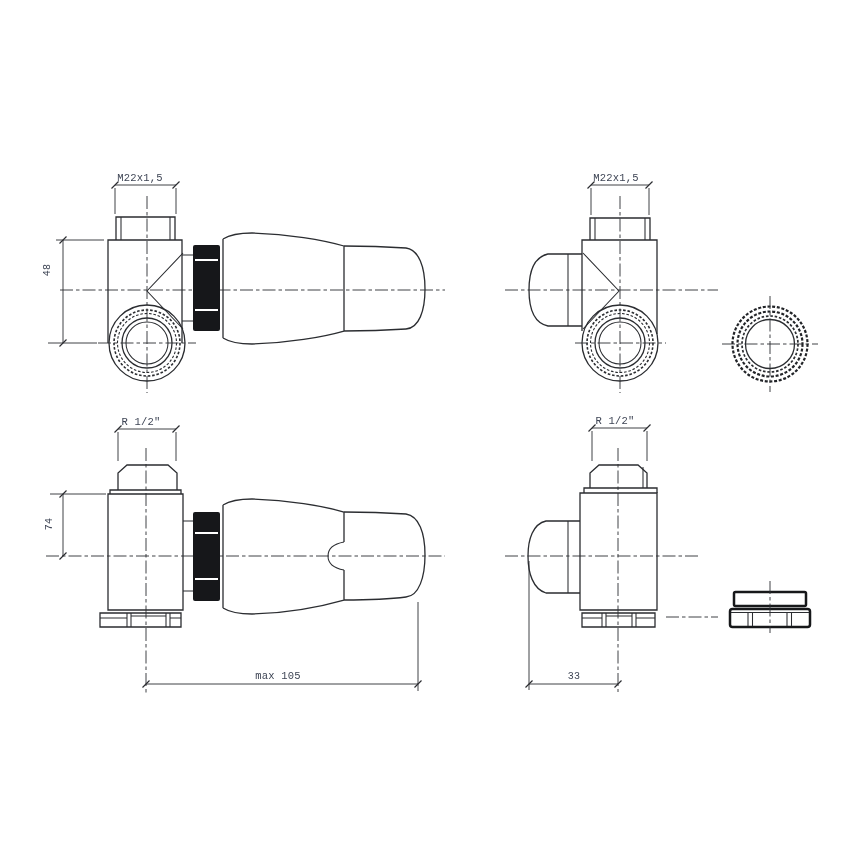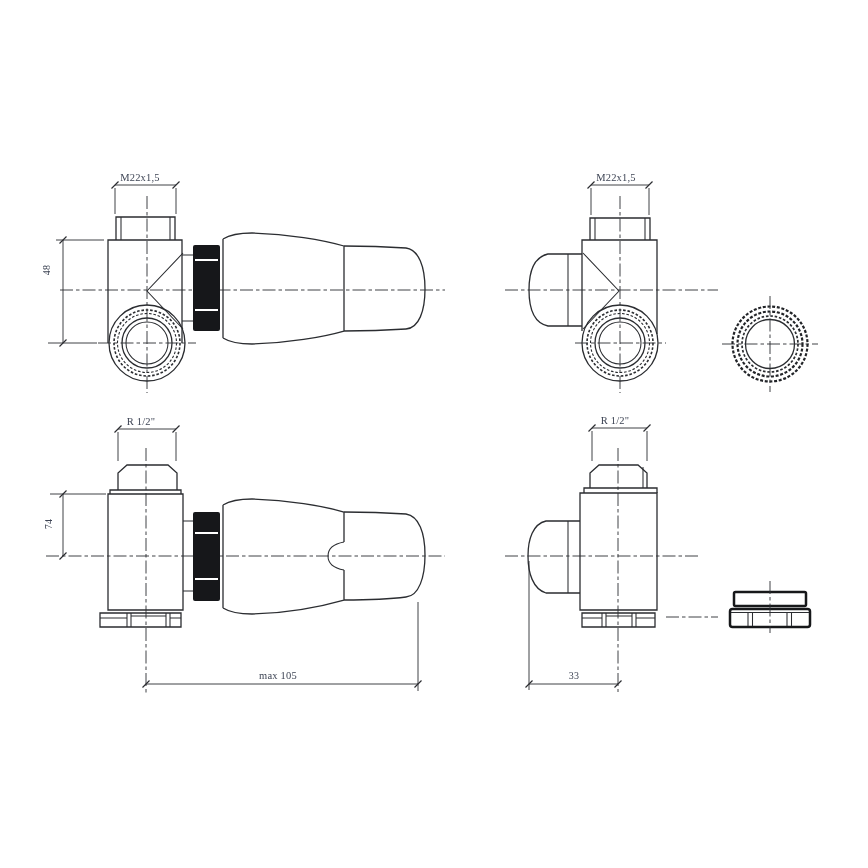--- a/index.html
+++ b/index.html
@@ -1,17 +1,17 @@
 <!DOCTYPE html>
 <html><head>
 <meta charset="utf-8">
 <style>
   html,body { margin:0; padding:0; background:#ffffff; }
   .canvas { position:relative; width:868px; height:868px; background:#ffffff; overflow:hidden;
-            font-family:Liberation Serif, serif; }
+            font-family:Liberation Mono, monospace; }
   svg { display:block; }
   .ol   { stroke:#2b2d31; stroke-width:1.3; fill:none; }
   .ol2  { stroke-width:1.05; }
   .thk  { stroke:#17181a; stroke-width:2.5; fill:#ffffff; }
   .cl   { stroke:#2b2d31; stroke-width:0.9; fill:none; stroke-dasharray:13 3 3.5 3; }
   .dim  { stroke:#2b2d31; stroke-width:0.9; fill:none; }
   .tick { stroke:#2b2d31; stroke-width:1.2; fill:none; }
   .thr  { stroke:#2b2d31; fill:none; stroke-dasharray:2.6 1.8; }
   .lbl  { font-size:10.5px; fill:#3d4454; letter-spacing:0.2px; }
   .lbl-sm { font-size:10px; }

